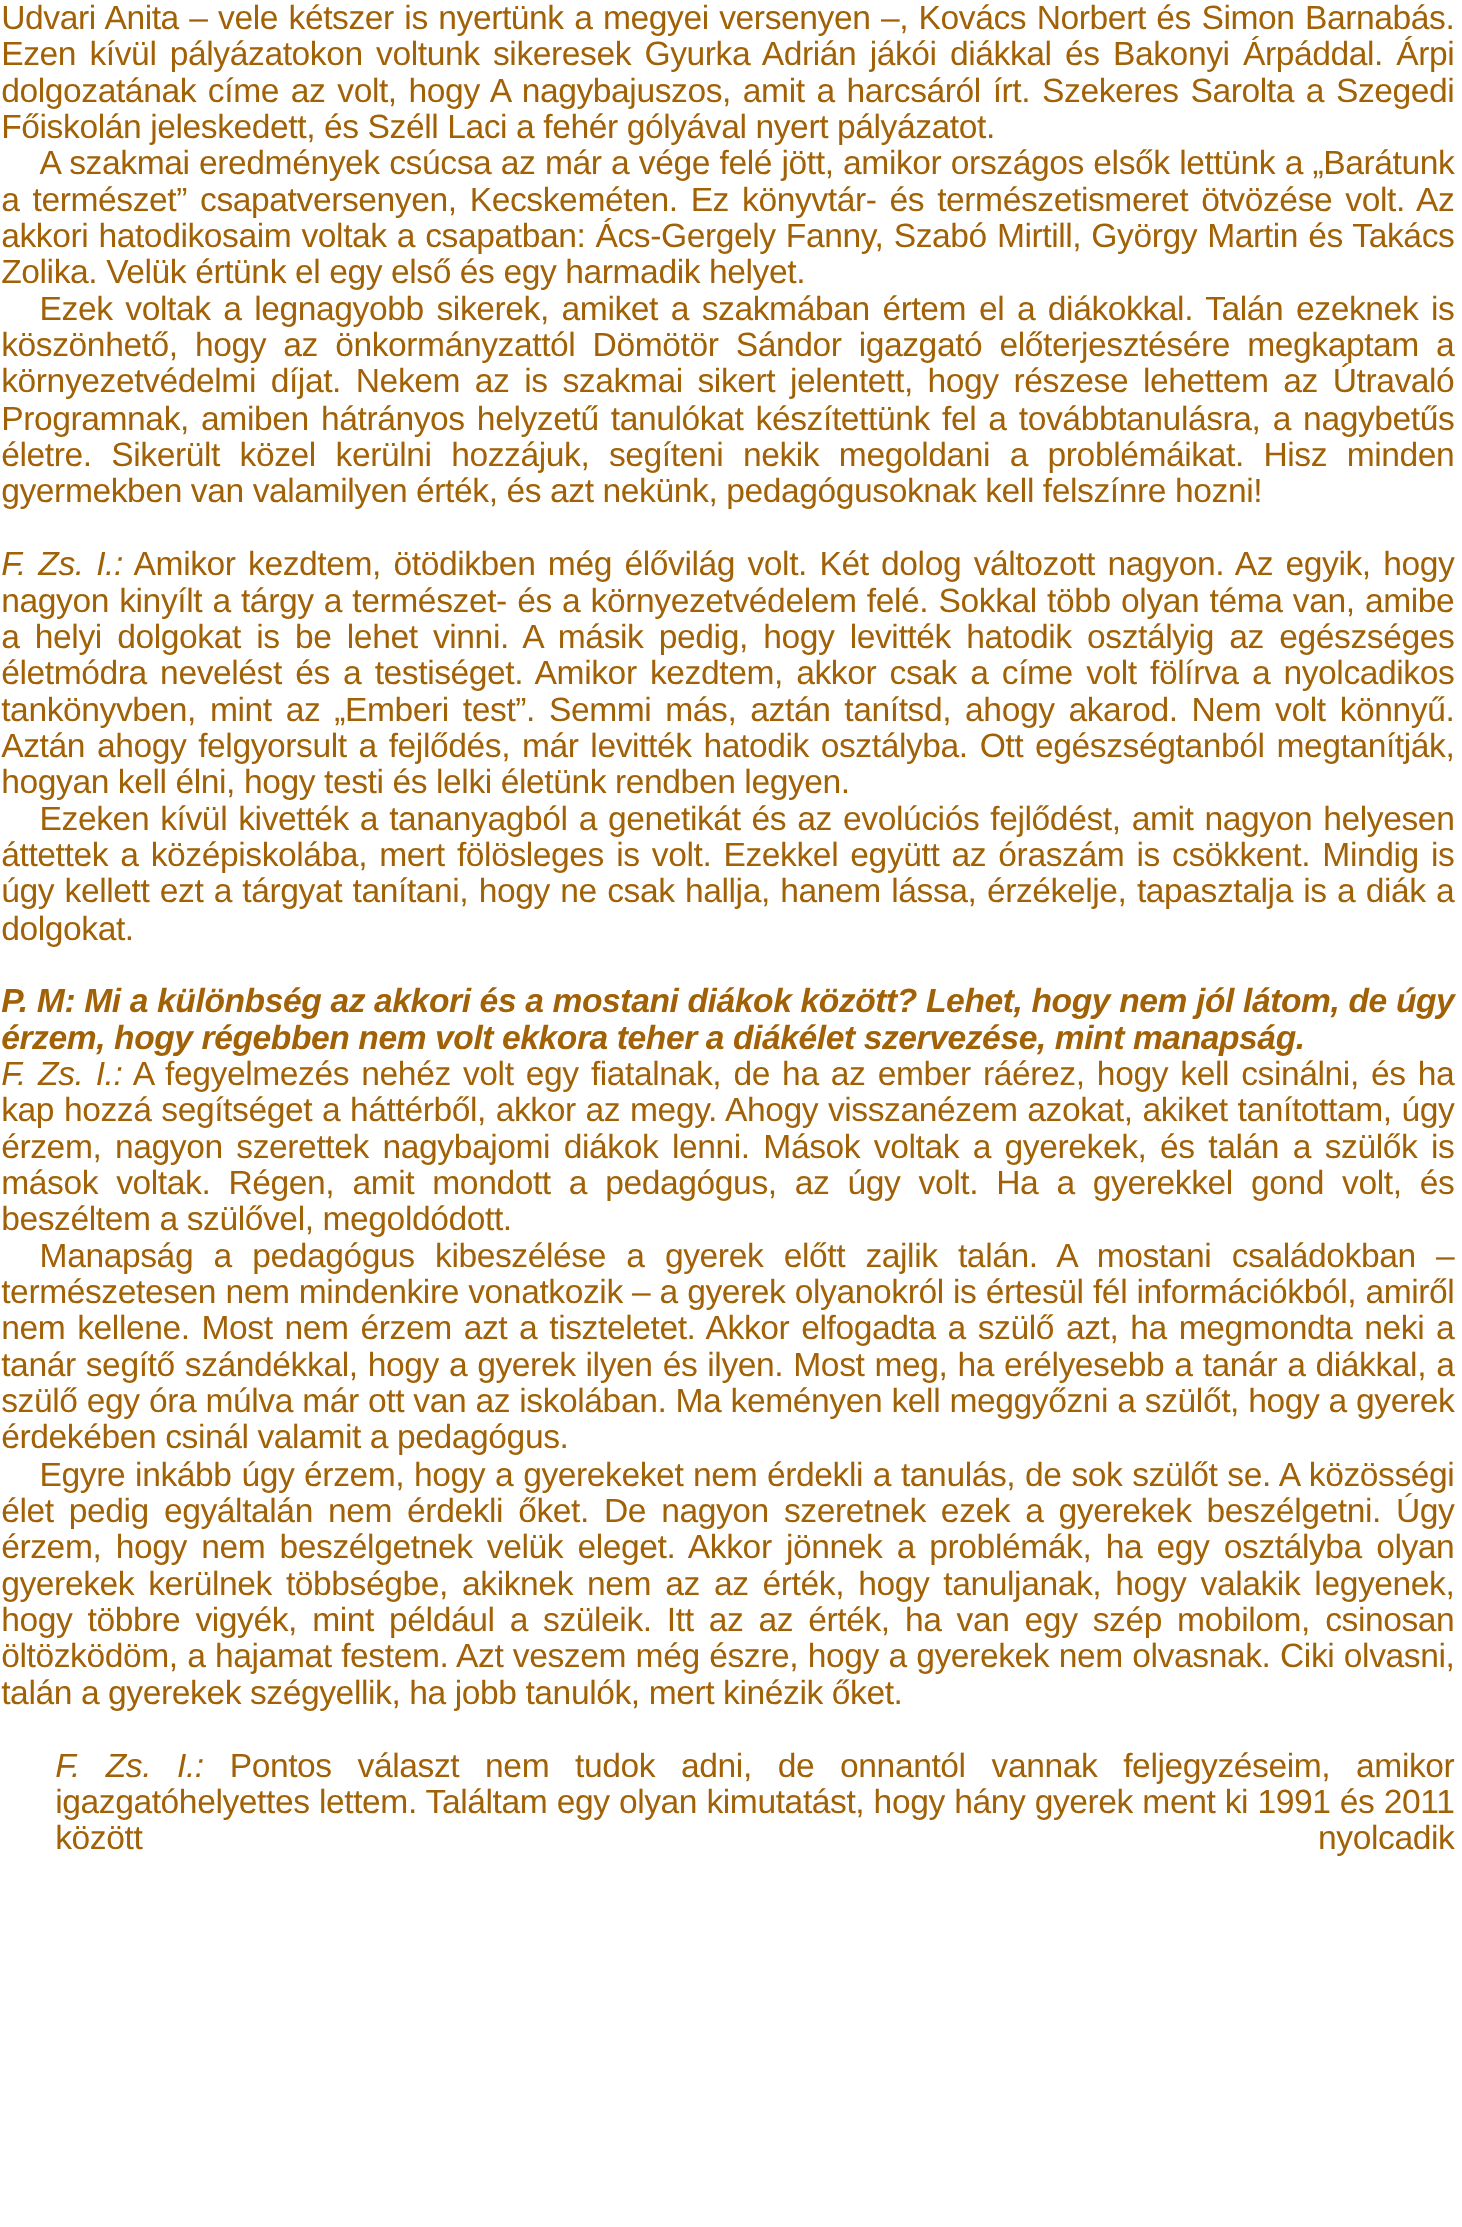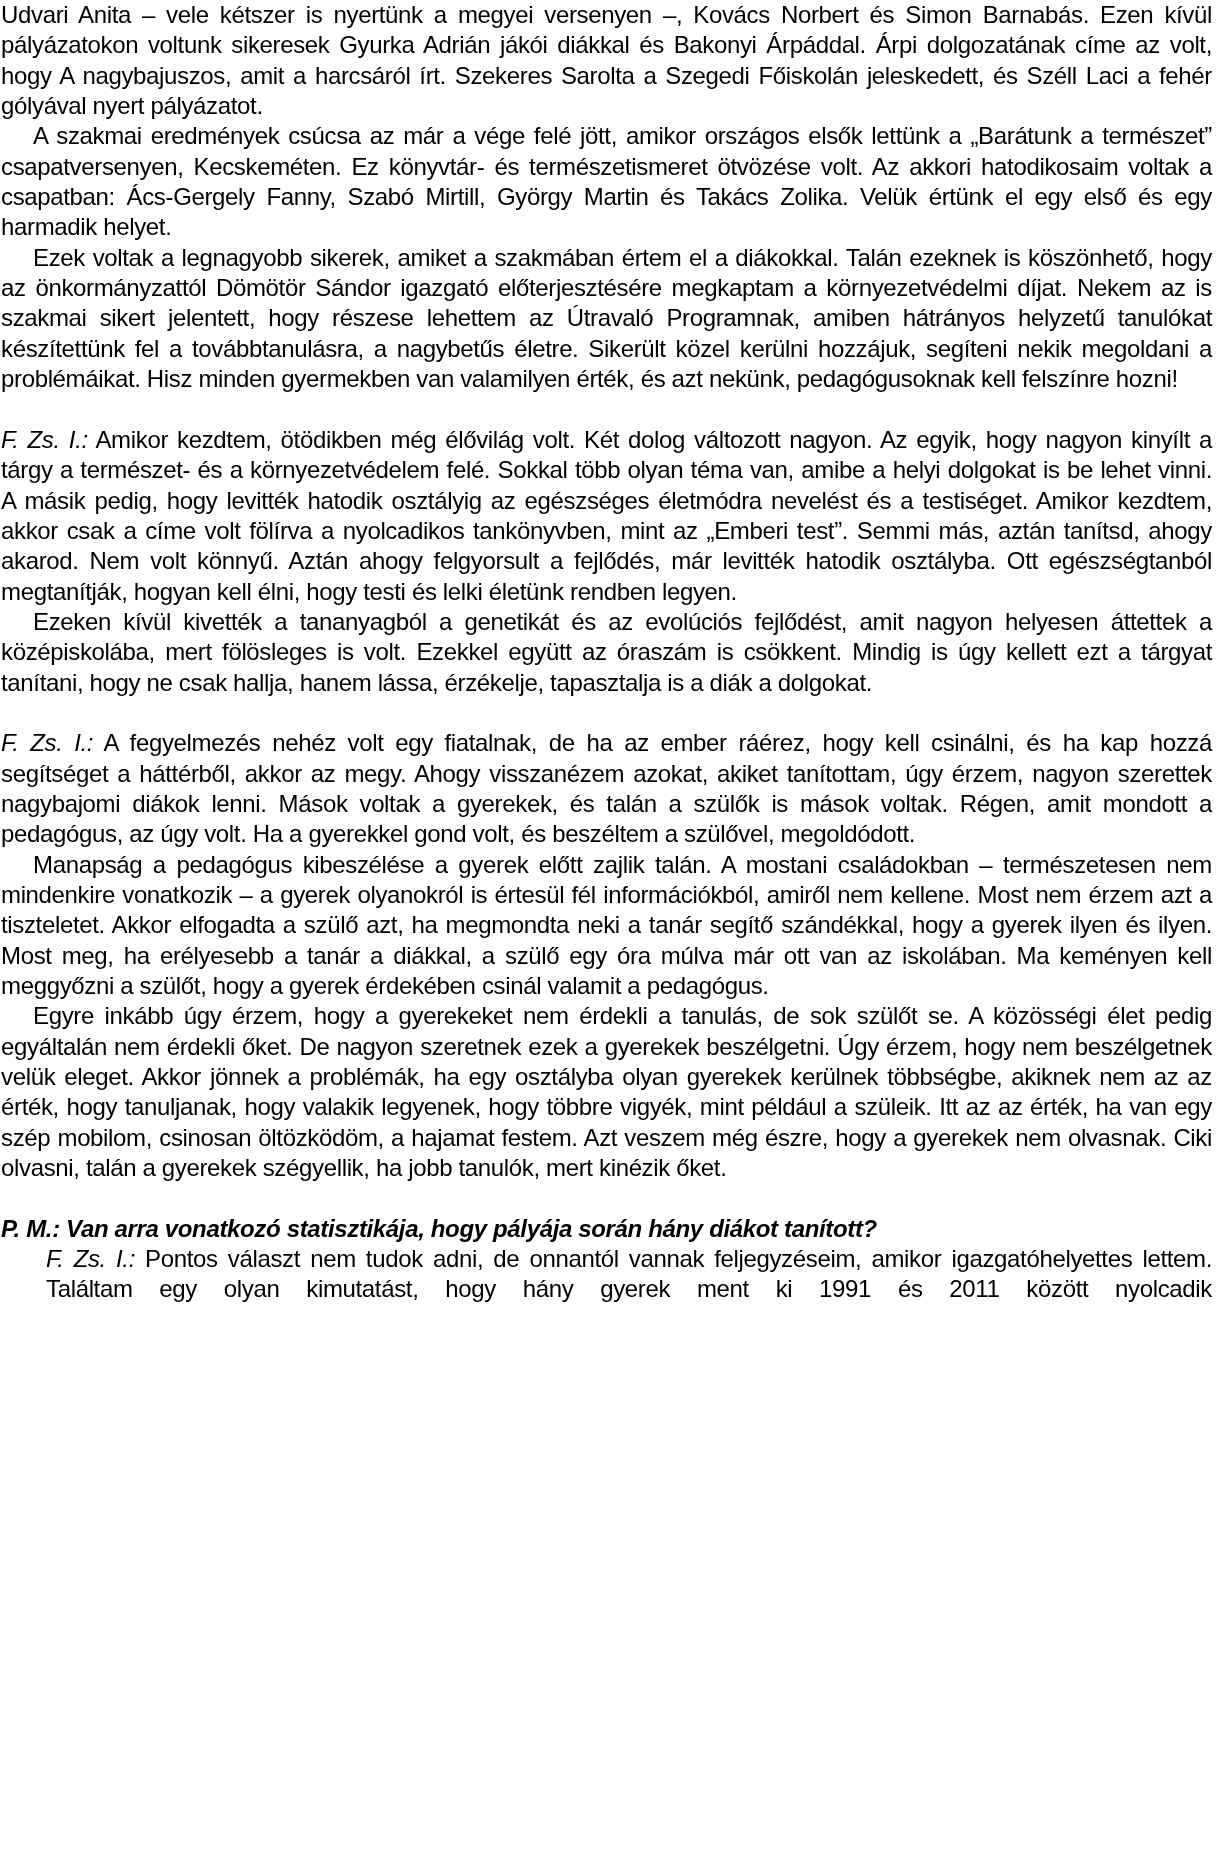--- a/index.html
+++ b/index.html
@@ -11,23 +11,23 @@
     width: 1218px;
     height: 1856px;
     overflow: hidden;
   }
   .page {
     position: relative;
     width: 1218px;
     height: 1856px;
     box-sizing: border-box;
     padding: 0 6px 0 1px;
-    color: #000000;
+    color: #a16207;
     font-family: "Liberation Sans", "DejaVu Sans", sans-serif;
-    font-size: 24px;
+    font-size: 28px;
     line-height: 30.35px;
     letter-spacing: -0.35px;
     word-spacing: 0px;
   }
   .para {
     margin: 0;
     text-align: justify;
     text-align-last: left;
   }
   .para.indent {
@@ -56,22 +56,22 @@
   <p class="para indent">A szakmai eredmények csúcsa az már a vége felé jött, amikor országos elsők lettünk a „Barátunk a természet” csapatversenyen, Kecskeméten. Ez könyvtár- és természetismeret ötvözése volt. Az akkori hatodikosaim voltak a csapatban: Ács-Gergely Fanny, Szabó Mirtill, György Martin és Takács Zolika. Velük értünk el egy első és egy harmadik helyet.</p>
   <p class="para indent">Ezek voltak a legnagyobb sikerek, amiket a szakmában értem el a diákokkal. Talán ezeknek is köszönhető, hogy az önkormányzattól Dömötör Sándor igazgató előterjesztésére megkaptam a környezetvédelmi díjat. Nekem az is szakmai sikert jelentett, hogy részese lehettem az Útravaló Programnak, amiben hátrányos helyzetű tanulókat készítettünk fel a továbbtanulásra, a nagybetűs életre. Sikerült közel kerülni hozzájuk, segíteni nekik megoldani a problémáikat. Hisz minden gyermekben van valamilyen érték, és azt nekünk, pedagógusoknak kell felszínre hozni!</p>
 
   <div class="gap"></div>
 
   <p class="para"><span class="speaker">F. Zs. I.:</span><span> Amikor kezdtem, ötödikben még élővilág volt. Két dolog változott nagyon. Az egyik, hogy nagyon kinyílt a tárgy a természet- és a környezetvédelem felé. Sokkal több olyan téma van, amibe a helyi dolgokat is be lehet vinni. A másik pedig, hogy levitték hatodik osztályig az egészséges életmódra nevelést és a testiséget. Amikor kezdtem, akkor csak a címe volt fölírva a nyolcadikos tankönyvben, mint az „Emberi test”. Semmi más, aztán tanítsd, ahogy akarod. Nem volt könnyű. Aztán ahogy felgyorsult a fejlődés, már levitték hatodik osztályba. Ott egészségtanból megtanítják, hogyan kell élni, hogy testi és lelki életünk rendben legyen.</span></p>
   <p class="para indent">Ezeken kívül kivették a tananyagból a genetikát és az evolúciós fejlődést, amit nagyon helyesen áttettek a középiskolába, mert fölösleges is volt. Ezekkel együtt az óraszám is csökkent. Mindig is úgy kellett ezt a tárgyat tanítani, hogy ne csak hallja, hanem lássa, érzékelje, tapasztalja is a diák a dolgokat.</p>
 
   <div class="gap"></div>
 
+  <p class="question">P. M: Mi a különbség az akkori és a mostani diákok között? Lehet, hogy nem jól látom, de úgy érzem, hogy régebben nem volt ekkora teher a diákélet szervezése, mint manapság.</p>
   <p class="para"><span class="speaker">F. Zs. I.:</span><span> A fegyelmezés nehéz volt egy fiatalnak, de ha az ember ráérez, hogy kell csinálni, és ha kap hozzá segítséget a háttérből, akkor az megy. Ahogy visszanézem azokat, akiket tanítottam, úgy érzem, nagyon szerettek nagybajomi diákok lenni. Mások voltak a gyerekek, és talán a szülők is mások voltak. Régen, amit mondott a pedagógus, az úgy volt. Ha a gyerekkel gond volt, és beszéltem a szülővel, megoldódott.</span></p>
   <p class="para indent">Manapság a pedagógus kibeszélése a gyerek előtt zajlik talán. A mostani családokban – természetesen nem mindenkire vonatkozik – a gyerek olyanokról is értesül fél információkból, amiről nem kellene. Most nem érzem azt a tiszteletet. Akkor elfogadta a szülő azt, ha megmondta neki a tanár segítő szándékkal, hogy a gyerek ilyen és ilyen. Most meg, ha erélyesebb a tanár a diákkal, a szülő egy óra múlva már ott van az iskolában. Ma keményen kell meggyőzni a szülőt, hogy a gyerek érdekében csinál valamit a pedagógus.</p>
   <p class="para indent">Egyre inkább úgy érzem, hogy a gyerekeket nem érdekli a tanulás, de sok szülőt se. A közösségi élet pedig egyáltalán nem érdekli őket. De nagyon szeretnek ezek a gyerekek beszélgetni. Úgy érzem, hogy nem beszélgetnek velük eleget. Akkor jönnek a problémák, ha egy osztályba olyan gyerekek kerülnek többségbe, akiknek nem az az érték, hogy tanuljanak, hogy valakik legyenek, hogy többre vigyék, mint például a szüleik. Itt az az érték, ha van egy szép mobilom, csinosan öltözködöm, a hajamat festem. Azt veszem még észre, hogy a gyerekek nem olvasnak. Ciki olvasni, talán a gyerekek szégyellik, ha jobb tanulók, mert kinézik őket.</p>
 
   <div class="gap"></div>
 
-  <p class="question">P. M.: Van arra vonatkozó statisztikája, hogy pályája során hány diákot tanított?</p>
   <p class="para" style="text-align-last: justify; padding-left: 45px;"><span class="speaker">F. Zs. I.:</span><span> Pontos választ nem tudok adni, de onnantól vannak feljegyzéseim, amikor igazgatóhelyettes lettem. Találtam egy olyan kimutatást, hogy hány gyerek ment ki 1991 és 2011 között nyolcadik</span></p>
 
 </div>
 
 </body></html>

